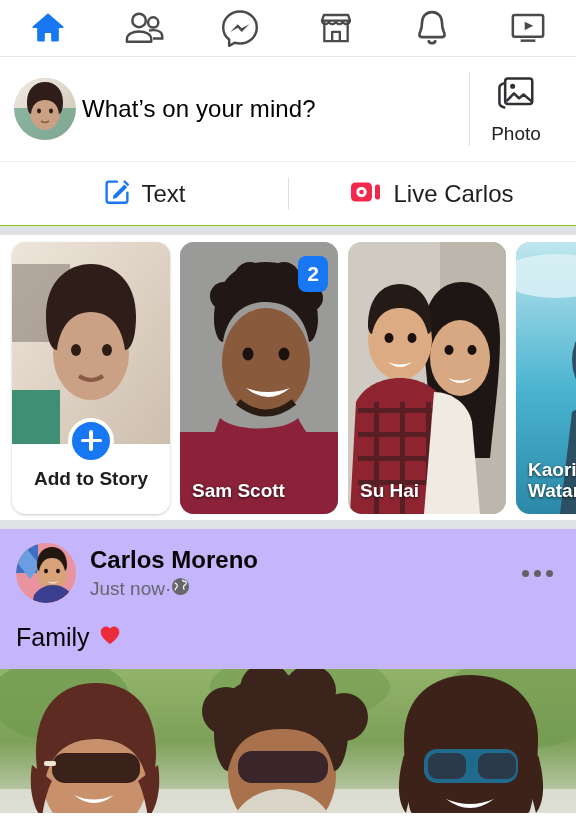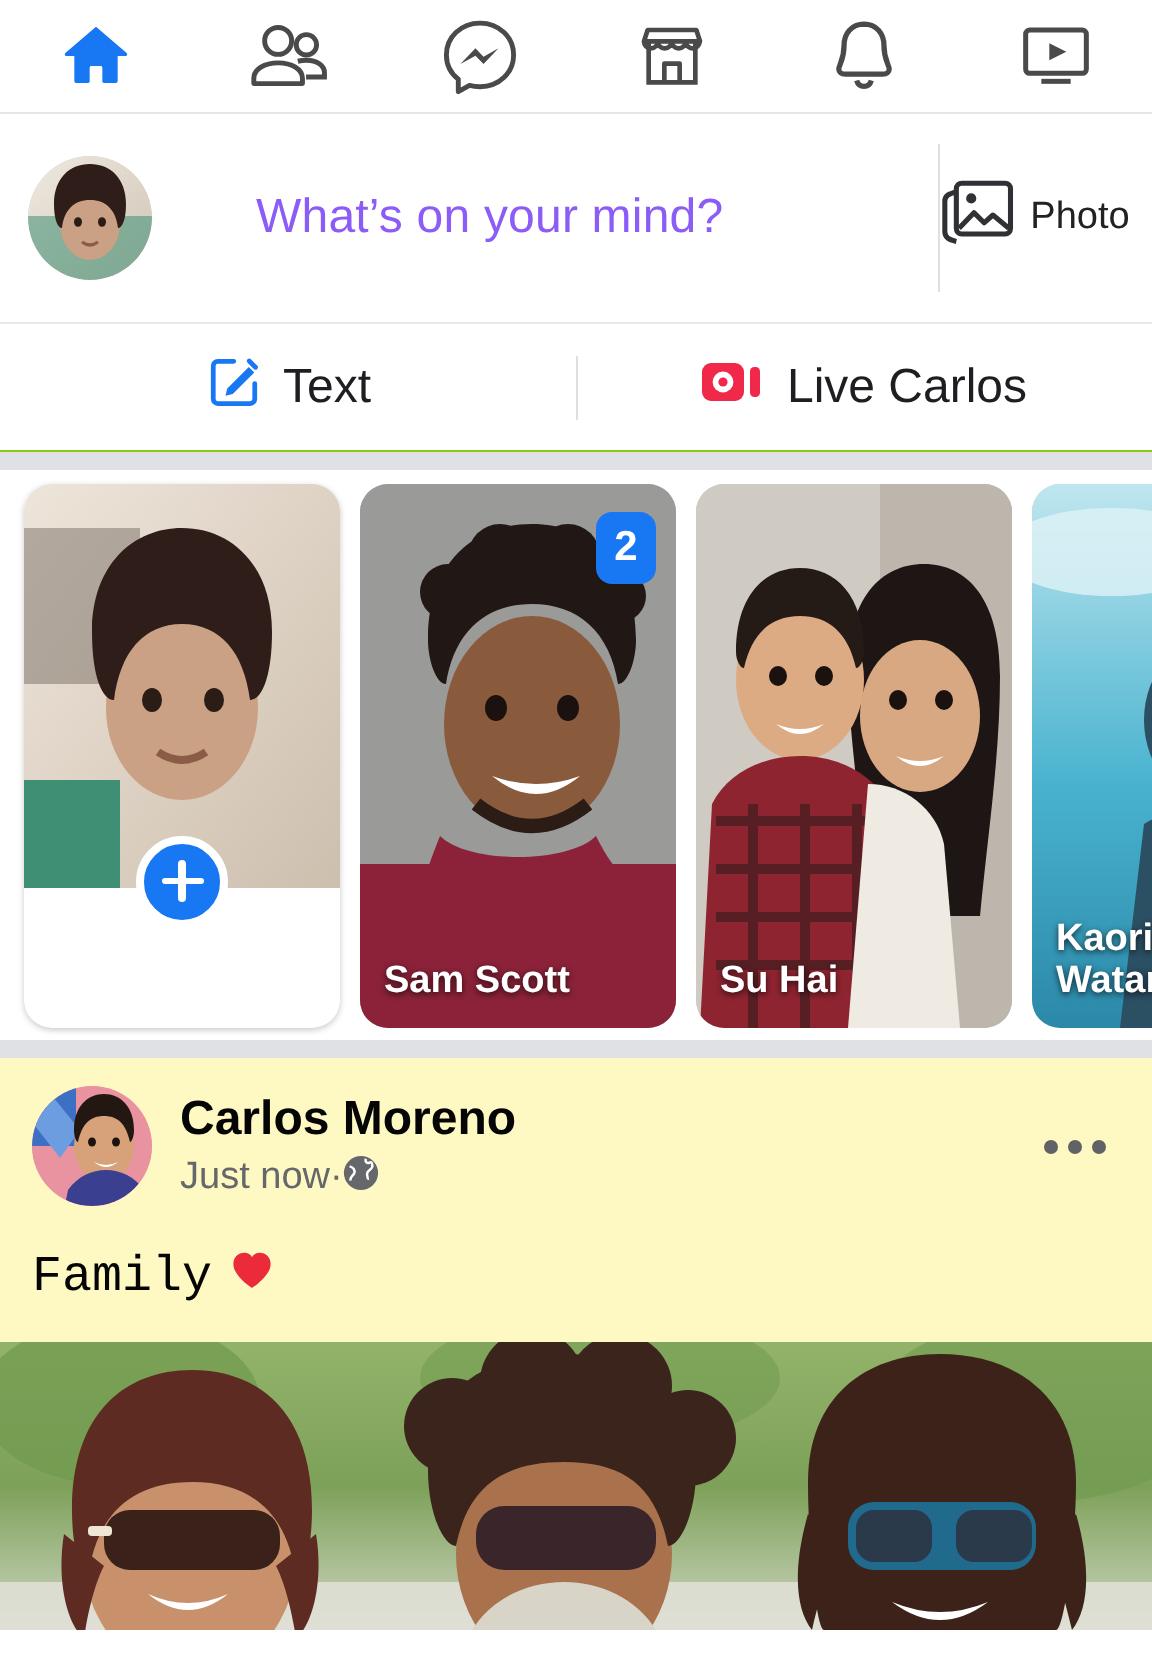--- a/index.html
+++ b/index.html
@@ -48,40 +48,39 @@
   .avatar {
     width: 62px; height: 62px;
     border-radius: 50%;
     flex: none;
     overflow: hidden;
     position: relative;
     background: #d8cfc6;
   }
   .composer-input {
     flex: 1;
-    padding-left: 38px;
+    padding-left: 6px;
     font-size: 24px;
-    color: #8b5cf6;
+    color: #000000;
     letter-spacing: .1px;
     white-space: nowrap;
     overflow: hidden;
-    margin-left: 14px;
   }
   .composer-sep {
     width: 1px;
     height: 74px;
     background: #dddfe2;
     flex: none;
     margin: 0 0 0 4px;
   }
   .photo-btn {
     width: 92px;
     flex: none;
     display: flex;
-    flex-direction: row;
+    flex-direction: column;
     align-items: center;
     justify-content: center;
     gap: 4px;
     cursor: pointer;
   }
   .photo-btn .lbl { font-size: 19px; color: #222; }
 
   
   .actionrow {
     height: 64px;
@@ -189,21 +188,21 @@
     border-radius: 8px;
     background: #1877f2;
     color: #fff;
     font-size: 21px;
     font-weight: bold;
     display: flex; align-items: center; justify-content: center;
     z-index: 4;
   }
 
   
-  .post { background: #fef9c3; }
+  .post { background: #c4b5fd; }
   .post-head {
     display: flex;
     align-items: center;
     padding: 14px 16px 4px 16px;
     gap: 14px;
   }
   .post-avatar {
     width: 60px; height: 60px; border-radius: 50%;
     flex: none; overflow: hidden; position: relative;
     background: #e8a0a8;
@@ -219,21 +218,21 @@
   .dots {
     width: 46px; height: 34px;
     display: flex; align-items: center; justify-content: center;
     gap: 5px; cursor: pointer; flex: none;
   }
   .dots i { width: 7px; height: 7px; border-radius: 50%; background: #606266; display: block; }
   .post-text {
     padding: 14px 16px 16px 16px;
     font-size: 25px;
     color: #050505;
-    display: flex; align-items: center; gap: 7px; font-family: Liberation Mono, monospace;
+    display: flex; align-items: center; gap: 7px;
   }
   .post-photo {
     width: 100%;
     height: 144px;
     position: relative;
     overflow: hidden;
     background: #7fa35c;
   }
 </style>
 </head>
@@ -384,20 +383,23 @@
           <rect x="0" y="22" width="58" height="78" fill="#6d6258" opacity=".45"></rect>
           <rect x="0" y="148" width="48" height="54" fill="#3e8f74"></rect>
           <ellipse cx="79" cy="112" rx="38" ry="46" fill="#caa184"></ellipse>
           <path d="M34 74c0-34 21-52 45-52s45 18 45 52c0 22-5 34-11 34-3-24-15-38-34-38s-31 14-34 38c-6 0-11-12-11-34z" fill="#2e1d18"></path>
           <ellipse cx="64" cy="108" rx="5" ry="6" fill="#2b1c16"></ellipse>
           <ellipse cx="95" cy="108" rx="5" ry="6" fill="#2b1c16"></ellipse>
           <path d="M67 134q12 8 24 0" stroke="#8a5c45" stroke-width="4" fill="none"></path>
         </svg>
       </div>
       <div class="plus"></div>
+      <div class="addbar">
+        <span>Add to Story</span>
+      </div>
     </div>
 
     <div class="story">
       <div class="thumb">
         <svg width="158" height="272" viewBox="0 0 158 272" preserveAspectRatio="xMidYMid slice">
           <rect width="158" height="272" fill="#9a9a98"></rect>
           <rect y="190" width="158" height="82" fill="#8b2239"></rect>
           <ellipse cx="86" cy="120" rx="44" ry="54" fill="#8a5a3c"></ellipse>
           <path d="M34 78c0-40 24-58 52-58s52 18 52 58c0 10-4 22-9 22-4-26-20-40-43-40s-39 14-43 40c-5 0-9-12-9-22z" fill="#211714"></path>
           <circle cx="44" cy="54" r="14" fill="#211714"></circle>

